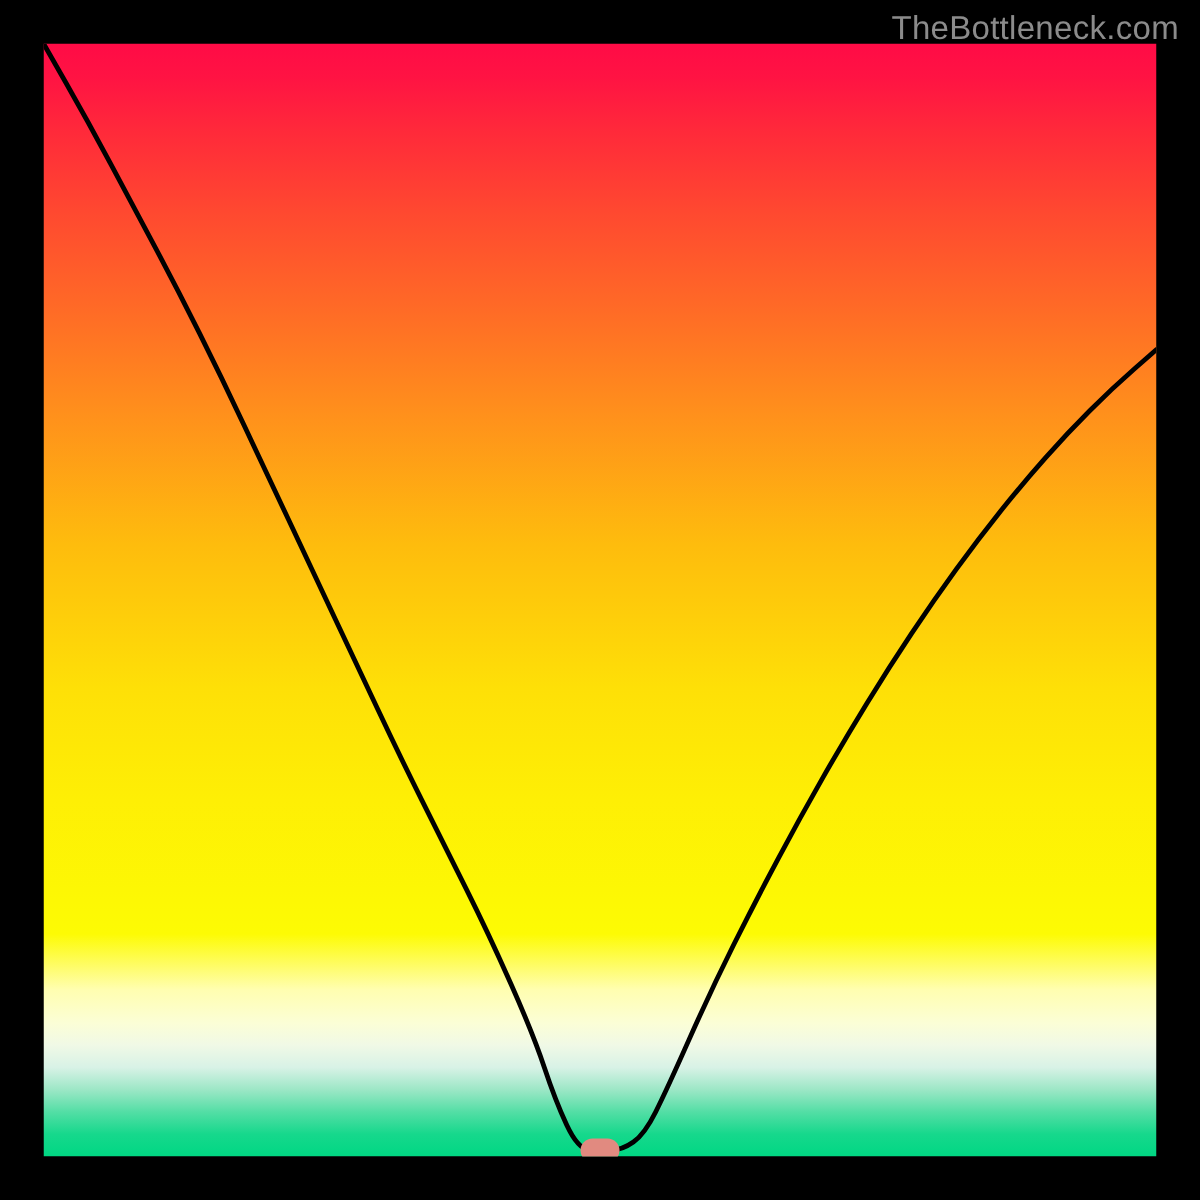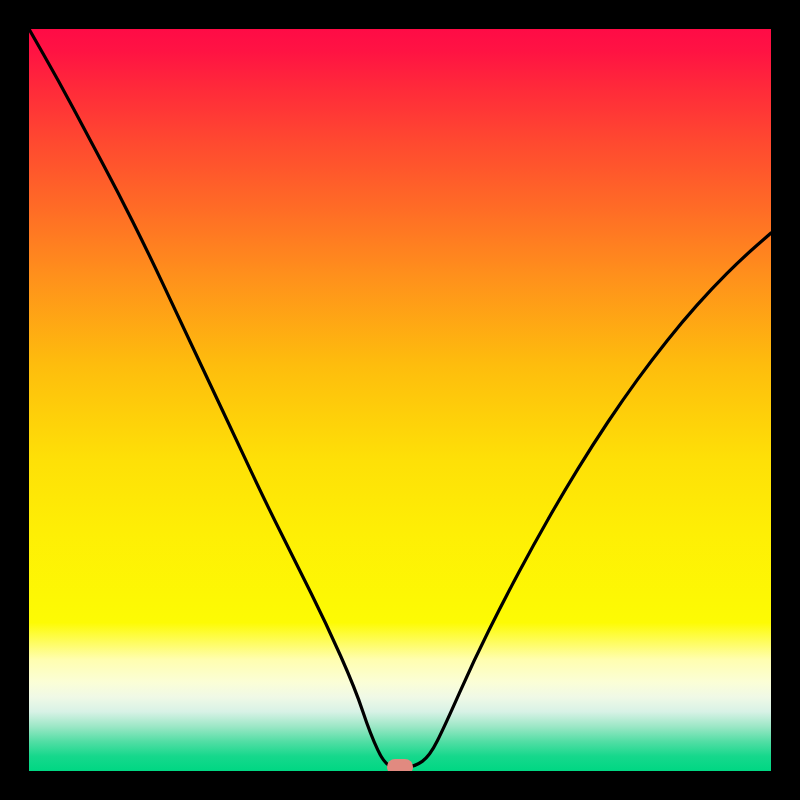--- a/index.html
+++ b/index.html
@@ -79,13 +79,14 @@
 <body>
 
 <div class="frame">
   <div class="plot">
     <div class="gradient"></div>
     <svg class="curve" viewBox="0 0 742 742" preserveAspectRatio="none">
       <path id="curve-path" fill="none" stroke="#000" stroke-width="3.2" stroke-linecap="round" stroke-linejoin="round" d="M 0.00 0.00 Q 0.00 0.00 14.84 25.97 Q 29.68 51.94 44.52 79.76 Q 59.36 107.59 74.20 135.42 Q 89.04 163.24 103.88 192.92 Q 118.72 222.60 133.56 254.14 Q 148.40 285.67 163.24 317.20 Q 178.08 348.74 192.92 380.27 Q 207.76 411.81 222.60 443.35 Q 237.44 474.88 252.28 504.56 Q 267.12 534.24 281.96 563.92 Q 296.80 593.60 311.64 626.99 Q 326.48 660.38 333.90 682.64 Q 341.32 704.90 348.74 720.85 Q 356.16 736.81 363.58 737.55 Q 371.00 738.29 378.42 737.92 Q 385.84 737.55 393.26 732.35 Q 400.68 727.16 408.10 712.32 Q 415.52 697.48 430.36 664.09 Q 445.20 630.70 460.04 601.02 Q 474.88 571.34 489.72 543.52 Q 504.56 515.69 519.40 489.72 Q 534.24 463.75 549.08 439.63 Q 563.92 415.52 578.76 393.26 Q 593.60 371.00 608.44 350.59 Q 623.28 330.19 638.12 311.64 Q 652.96 293.09 667.80 276.39 Q 682.64 259.70 697.48 244.86 Q 712.32 230.02 727.16 217.04 T 742.00 204.05"></path>
     </svg>
     <div class="marker" id="marker" style="left: 371px; top: 738.29px; background: rgb(225, 138, 128);"></div>
   </div>
+  <div class="watermark">TheBottleneck.com</div>
 </div>
 
 </body></html>

